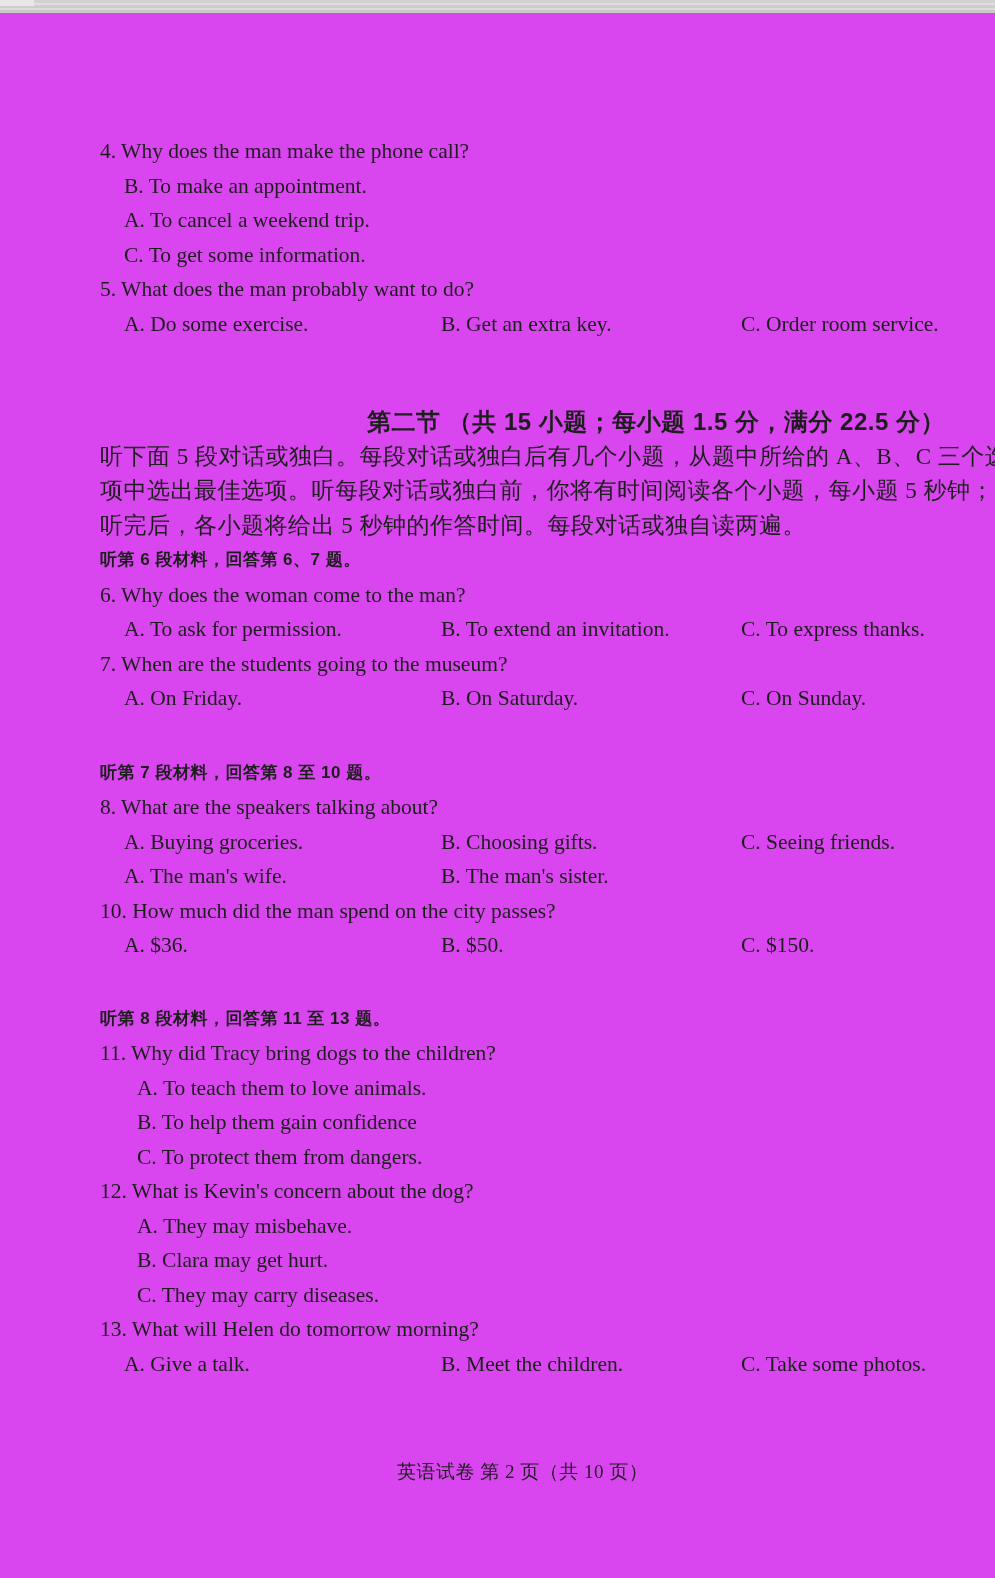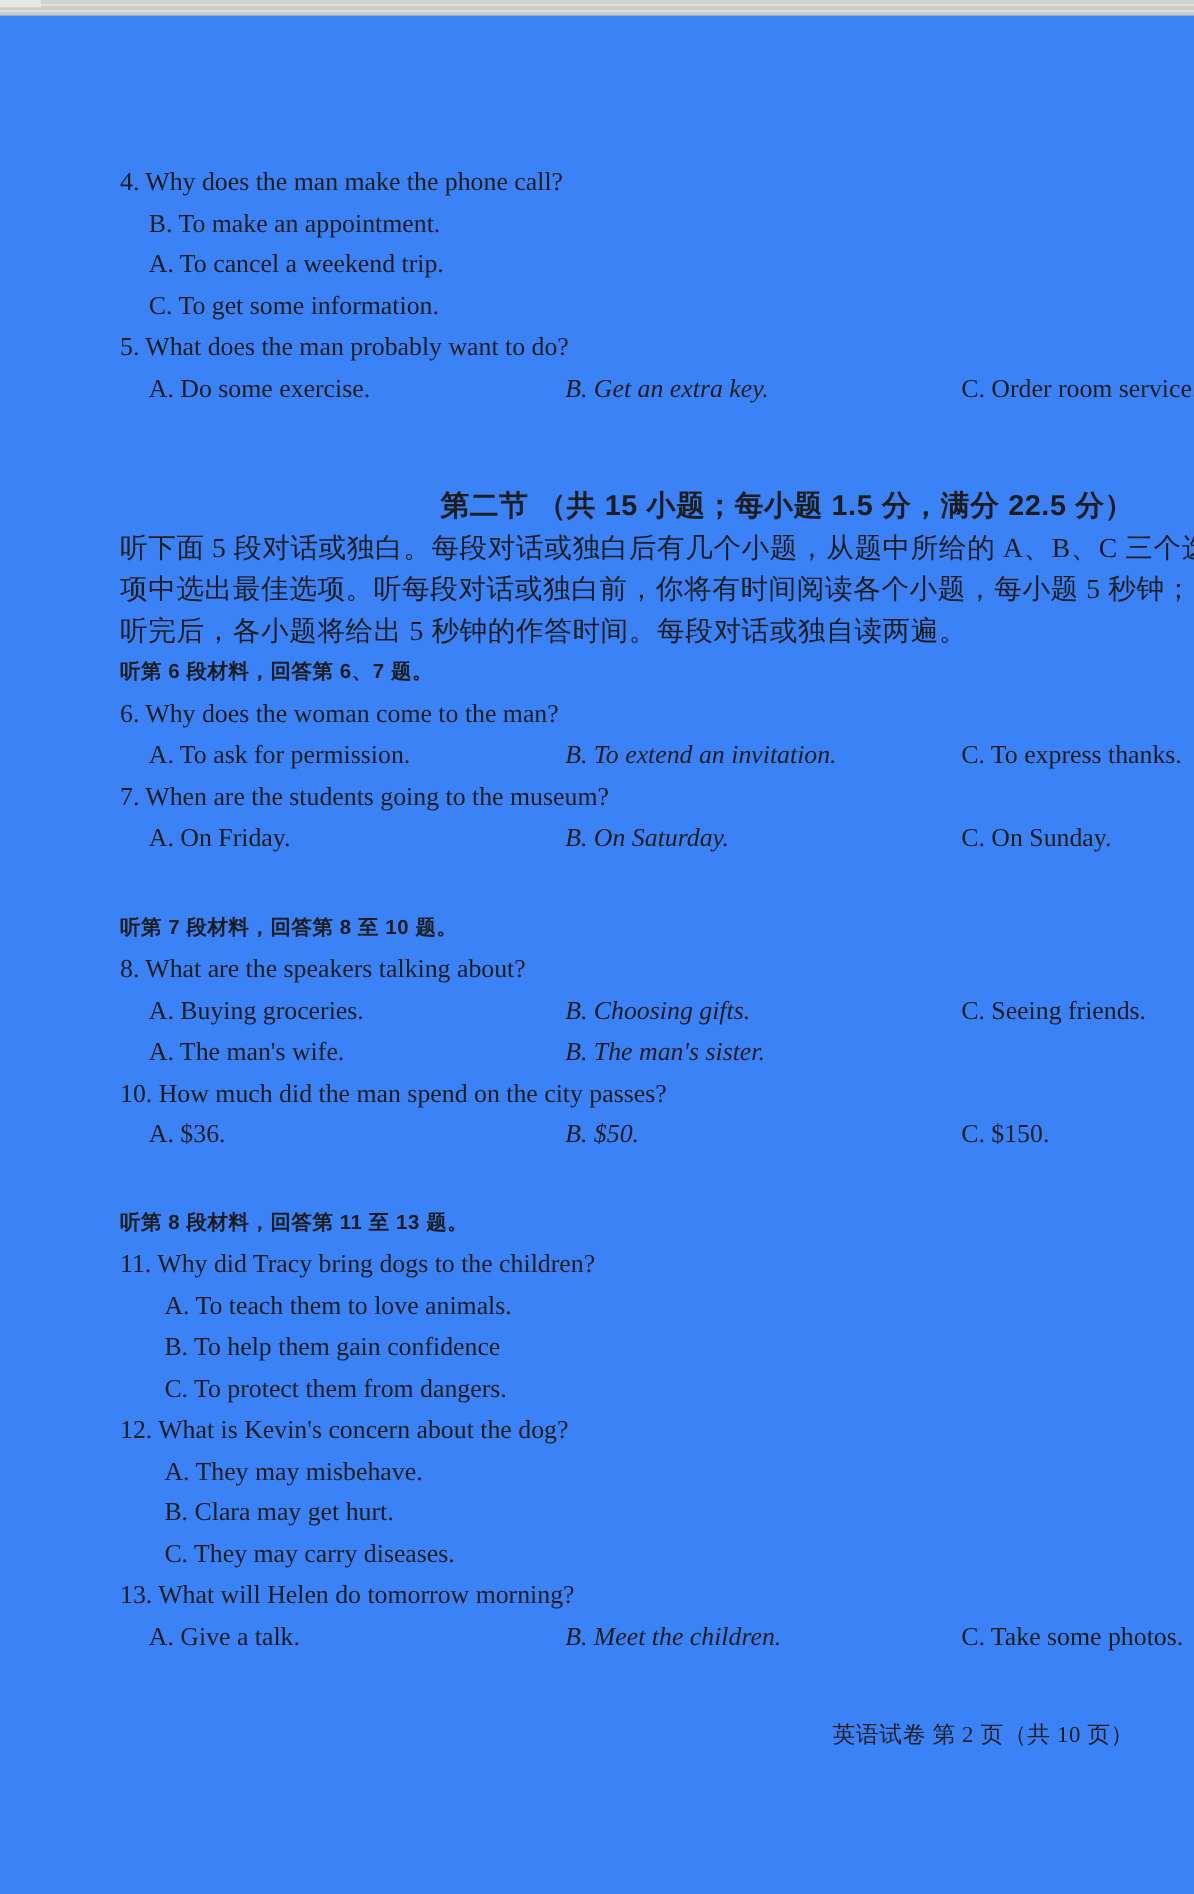--- a/index.html
+++ b/index.html
@@ -5,21 +5,21 @@
   html, body {
     margin: 0;
     padding: 0;
     background: #e9e9e7;
   }
   .page {
     position: relative;
     width: 995px;
     height: 1578px;
     margin: 0 auto;
-    background: #3b82f6;
+    background: #d946ef;
     overflow: hidden;
     font-family: "Liberation Serif", "DejaVu Serif", serif;
     color: #1d1d1d;
   }
   .top-strip {
     position: absolute;
     top: 0; left: 0; right: 0;
     height: 13px;
     background: repeating-linear-gradient(
       180deg,
@@ -49,45 +49,44 @@
   }
   .opt-stacked {
     padding-left: 24px;
   }
   .opt-stacked-wide {
     padding-left: 37px;
   }
   .opt-row {
     display: flex;
     padding-left: 24px;
-    gap: 30px;
   }
   .opt-row .col-a { width: 317px; flex: none; }
-  .opt-row .col-b { width: 300px; flex: none; font-style: italic; }
+  .opt-row .col-b { width: 300px; flex: none; }
   .opt-row .col-c { flex: 1; }
   .zh {
     font-size: 23px;
     letter-spacing: 0.5px;
   }
   .zh-bold {
     font-family: "Liberation Sans", "DejaVu Sans", sans-serif;
     font-weight: 700;
     font-size: 17px;
     letter-spacing: 0.5px;
   }
   .section-heading {
     font-size: 24px;
     text-align: right;
   }
   .gap-a { height: 64px; }
   .gap-b { height: 40px; }
   .gap-c { height: 39px; }
   .footer {
-    margin-top: 52px;
-    text-align: right;
+    margin-top: 78px;
+    text-align: center;
     font-size: 19px;
     letter-spacing: 0.5px;
   }
 </style>
 </head>
 <body>
 
 <div class="page">
   <div class="top-strip">
     <div class="top-strip-notch"></div>

